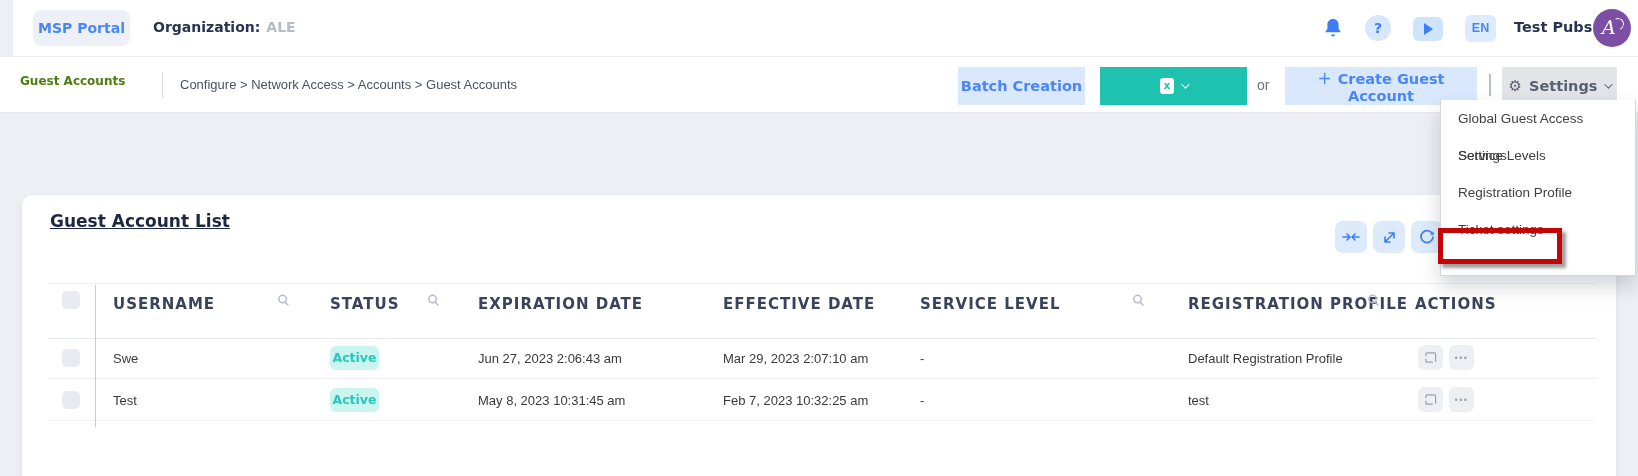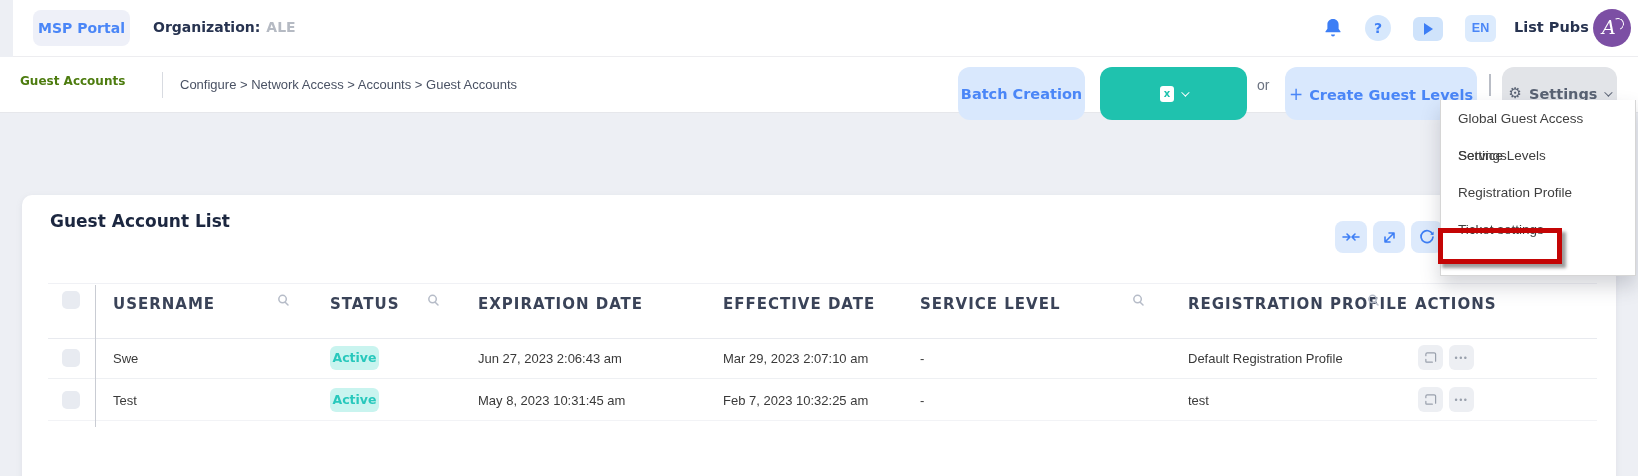--- a/index.html
+++ b/index.html
@@ -36,21 +36,21 @@
   .avatar .arc { position:absolute; left:19px; top:9px; width:12px; height:12px; border-radius:50%;
                  border:1.8px solid #fff; border-left-color:transparent; border-bottom-color:transparent;
                  transform:rotate(20deg); }
 
   
   .pagebar { position:absolute; left:0; top:57px; width:1638px; height:56px; background:#fff;
              border-bottom:1px solid #e6e7eb; z-index:5; }
   .page-title { position:absolute; left:20px; top:17px; font-size:12px; font-weight:700; color:#4d7c0f; }
   .title-div { position:absolute; left:162px; top:15px; width:1px; height:26px; background:#d8dbe1; }
   .breadcrumb { position:absolute; left:180px; top:20px; font-size:13px; color:#4a5264; }
-  .btn { position:absolute; top:10px; height:53px; border:none; border-radius:12px; cursor:pointer;
+  .btn { position:absolute; top:10px; height:38px; border:none; border-radius:0; cursor:pointer;
          font-family:"DejaVu Sans", sans-serif; font-size:14.5px; font-weight:600; }
   .btn-light { background:#d9e8fd; color:#4a86f7; }
   .btn-batch { left:958px; width:127px; }
   .btn-import { left:1100px; width:147px; background:#1fc2ae; color:#fff; display:flex;
                 align-items:center; justify-content:center; gap:7px; }
   .xls-ic { width:14px; height:16px; background:#fff; border-radius:3px; color:#1fc2ae; font-size:10px;
             font-weight:700; text-align:center; line-height:16px; }
   .or-label { position:absolute; left:1257px; top:20px; font-size:14px; color:#6b7280; }
   .btn-create { left:1285px; width:192px; }
   .plus { font-size:17px; font-weight:400; margin-right:6px; }
@@ -66,21 +66,21 @@
           border:1px solid #d6d6d6; border-top:none; box-shadow:0 10px 18px rgba(60,64,80,.22); z-index:9; }
   .menu-item { height:37px; line-height:37px; padding-left:17px; font-size:13.5px; color:#3f3f3f;
                cursor:pointer; background:#fff; }
   .annot-box { position:absolute; left:1438px; top:228px; width:124px; height:36px;
                border:5px solid #c40505; box-shadow:4px 4px 3px rgba(40,40,40,.45); z-index:10;
                pointer-events:none; }
 
   
   .card { position:absolute; left:22px; top:195px; width:1594px; height:300px; background:#fff;
           border-radius:10px; box-shadow:0 2px 6px rgba(130,136,150,.13); z-index:1; }
-  .card-title { position:absolute; left:28px; top:16px; font-size:17px; font-weight:700; color:#1c2740; }
+  .card-title { position:absolute; left:28px; top:16px; font-size:17px; font-weight:700; color:#1c2740;text-decoration:underline; }
   .tool-btn { position:absolute; top:26px; width:32px; height:32px; border:none; border-radius:8px;
               background:#ddeafc; cursor:pointer; display:flex; align-items:center; justify-content:center; }
   .tb-1 { left:1313px; } .tb-2 { left:1351px; } .tb-3 { left:1389px; }
 
   
   .thead-line-top { position:absolute; left:26px; top:88px; width:1549px; height:1px; background:#f0f1f5; }
   .thead-line-bot { position:absolute; left:26px; top:143px; width:1549px; height:1px; background:#e8eaef; }
   .row-sep-1 { position:absolute; left:26px; top:183px; width:1549px; height:1px; background:#eef0f3; }
   .row-sep-2 { position:absolute; left:26px; top:225px; width:1549px; height:1px; background:#f2f3f6; }
   .col-div { position:absolute; left:73px; top:90px; width:1px; height:142px; background:#c9ccd3; }
@@ -113,21 +113,21 @@
 
   <svg class="bell" viewBox="0 0 24 24">
     <path d="M12 3c-3.6 0-5.6 2.6-5.6 5.4v4.4l-1.9 2.6c-.3.4 0 .9.5.9h14c.5 0 .8-.5.5-.9l-1.9-2.6V8.4C17.6 5.6 15.6 3 12 3z" fill="#3d7ef5"></path>
     <path d="M10 18.4a2 2 0 0 0 4 0z" fill="#3d7ef5"></path>
   </svg>
   <div class="help-badge hd">?</div>
   <div class="play-badge">
     <span class="play-tri"></span>
   </div>
   <div class="lang-badge">EN</div>
-  <span class="username">List Pubs</span>
+  <span class="username">Test Pubs</span>
   <div class="avatar">
     <span class="glyph">A</span>
     <span class="arc"></span>
   </div>
 </div>
 
 <div class="pagebar">
   <div class="page-title hd">Guest Accounts</div>
   <div class="title-div"></div>
   <div class="breadcrumb">Configure &gt; Network Access &gt; Accounts &gt; Guest Accounts</div>
@@ -135,21 +135,21 @@
   <button class="btn btn-light btn-batch">Batch Creation</button>
 
   <button class="btn btn-import">
     <span class="xls-ic">x</span>
     <span class="chev"></span>
   </button>
 
   <span class="or-label">or</span>
 
   <button class="btn btn-light btn-create">
-    <span class="plus">+</span><span>Create Guest Levels</span>
+    <span class="plus">+</span><span>Create Guest Account</span>
   </button>
 
   <div class="pipe-div"></div>
 
   <button class="btn btn-settings">
     <span class="gear">⚙</span>
     <span>Settings</span>
     <span class="chev"></span>
   </button>
 </div>

